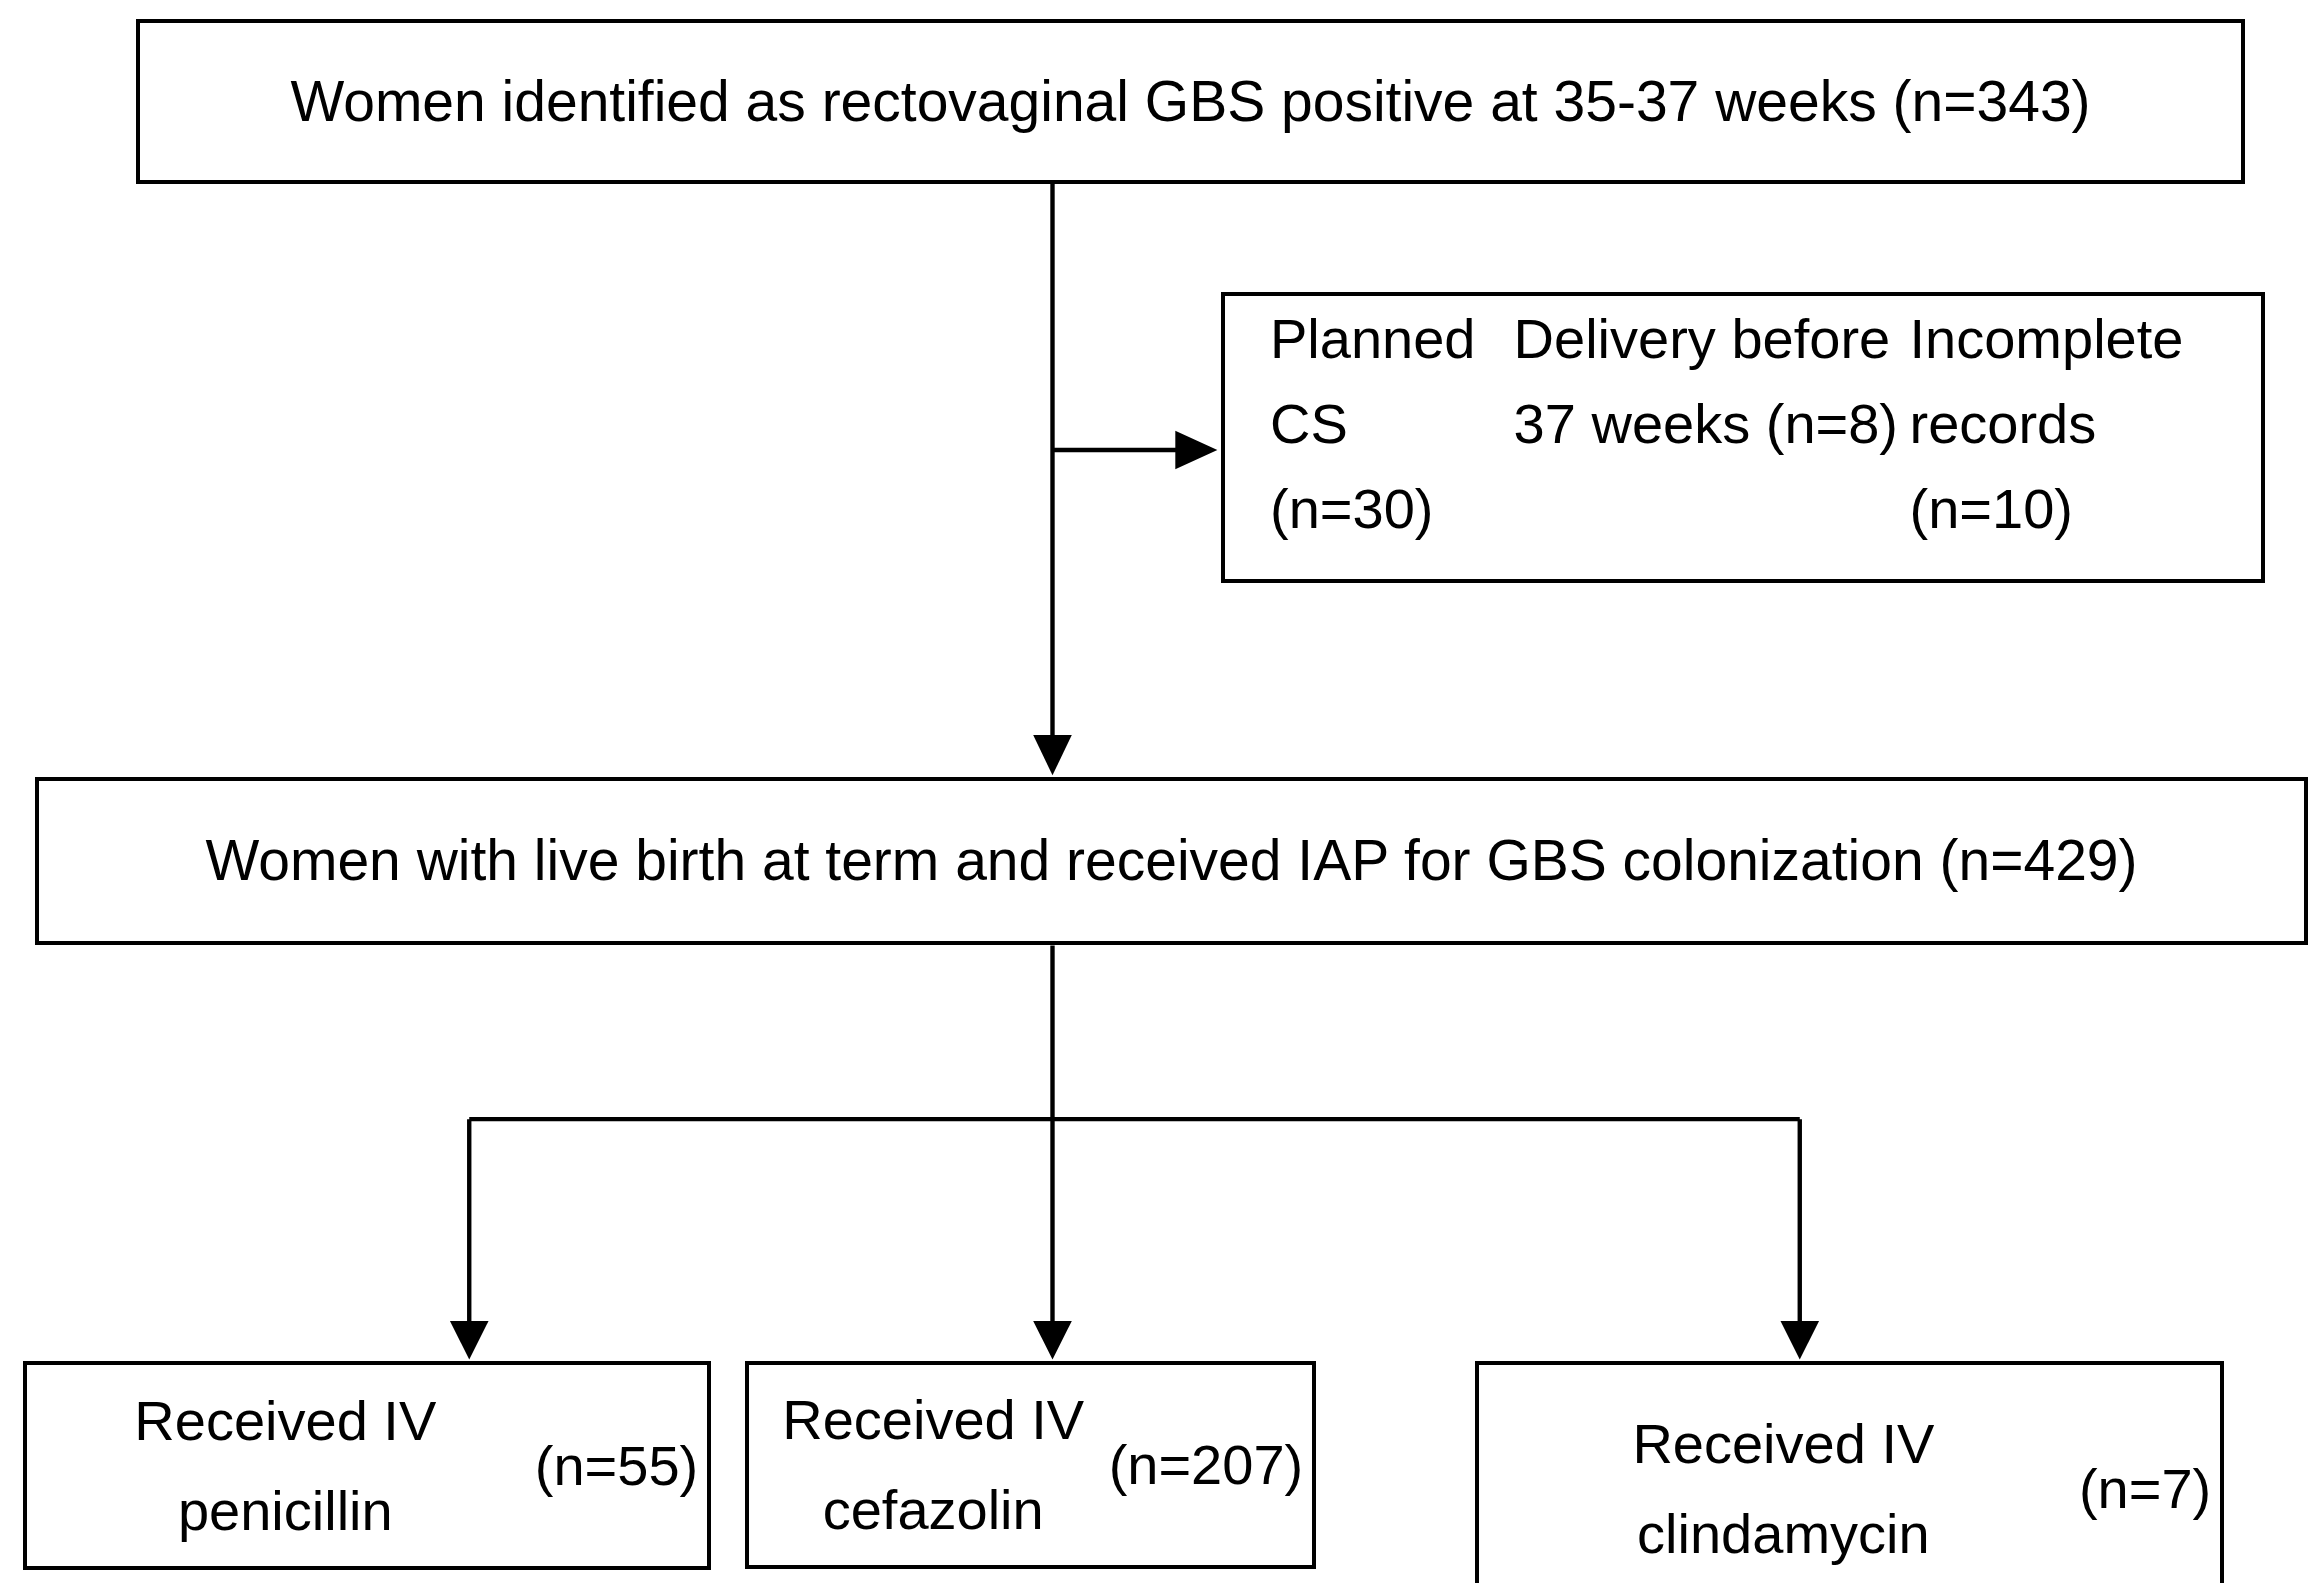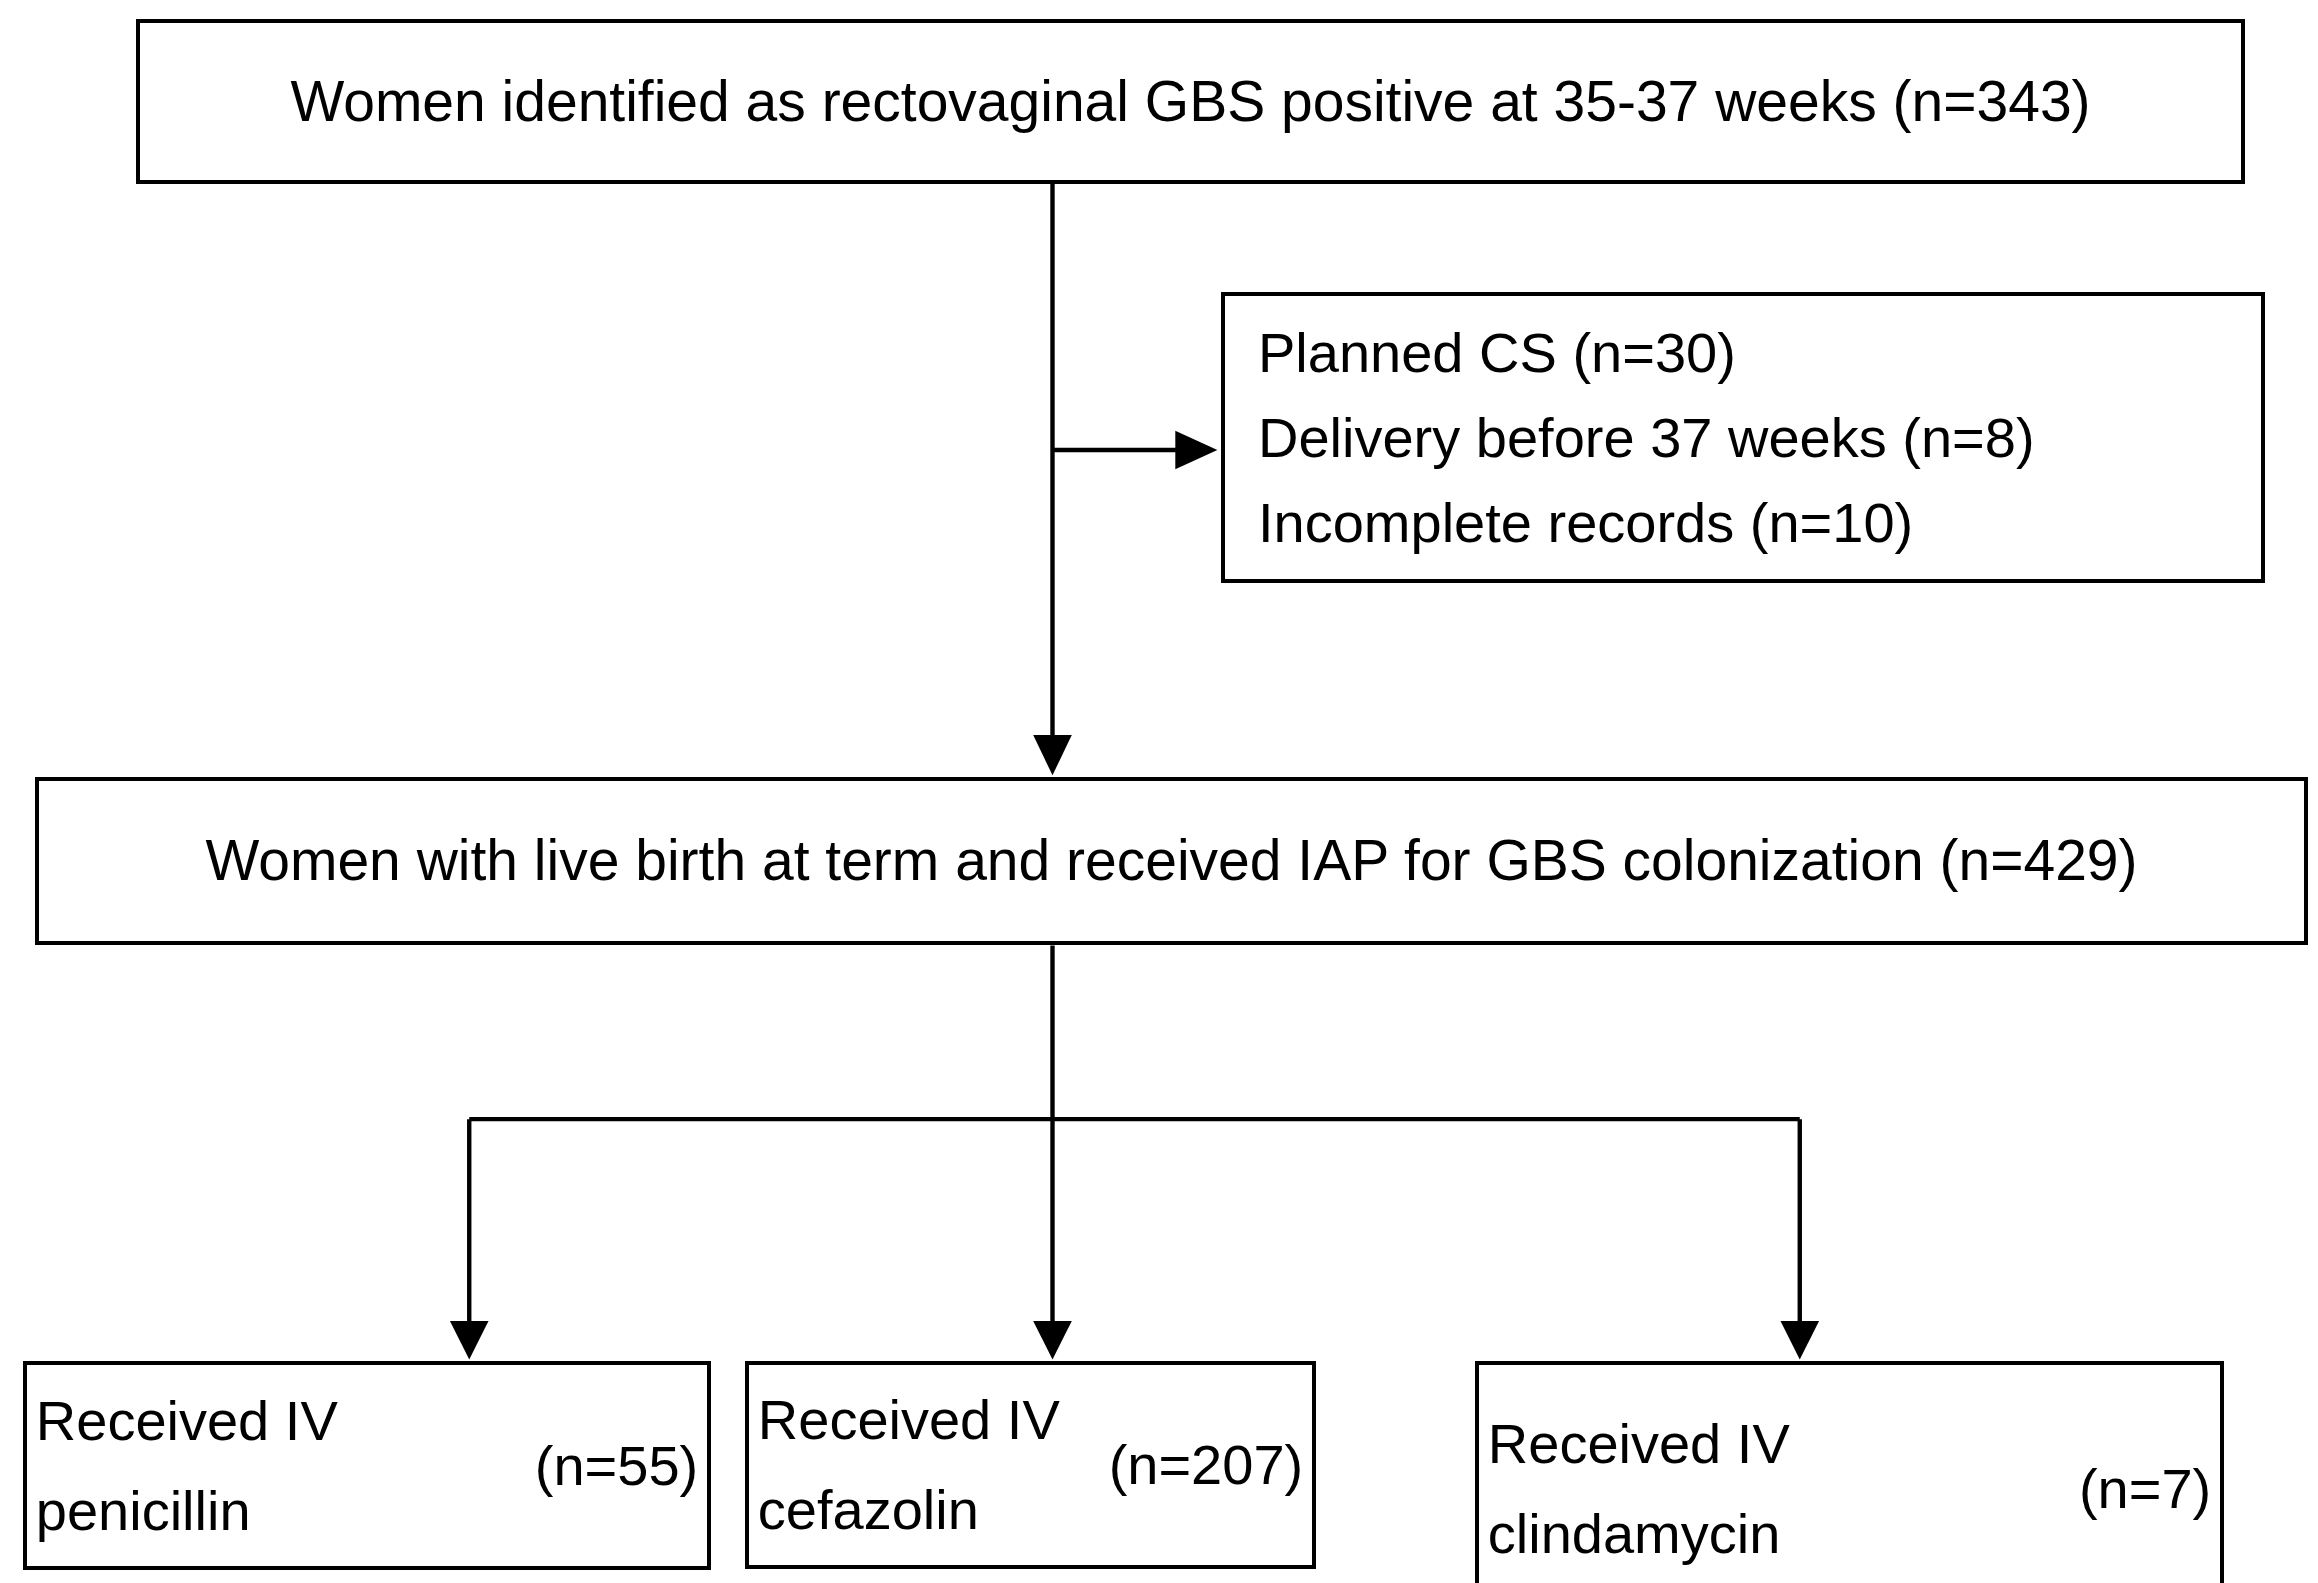--- a/index.html
+++ b/index.html
@@ -17,34 +17,35 @@
     overflow: hidden;
   }
   .box {
     position: absolute;
     box-sizing: border-box;
     border: 4.4px solid #000000;
     background: #ffffff;
     display: flex;
     align-items: center;
     justify-content: center;
+    text-align: center;
   }
   .box-single {
     font-size: 57px;
     line-height: 1.25;
     padding: 0 17.5px;
   }
   .box-multiline {
-    flex-direction: column;
+    flex-direction: row;
     align-items: flex-start;
     justify-content: center;
     text-align: left;
     font-size: 56px;
     line-height: 1.52;
-    padding-left: 33px;
+    padding-left: 45px;
     padding-right: 17.5px;
   }
   .box-twoline {
     flex-direction: row;
     font-size: 56px;
     line-height: 1.6;
     padding: 0 8.8px;
   }
   .connectors {
     position: absolute;

